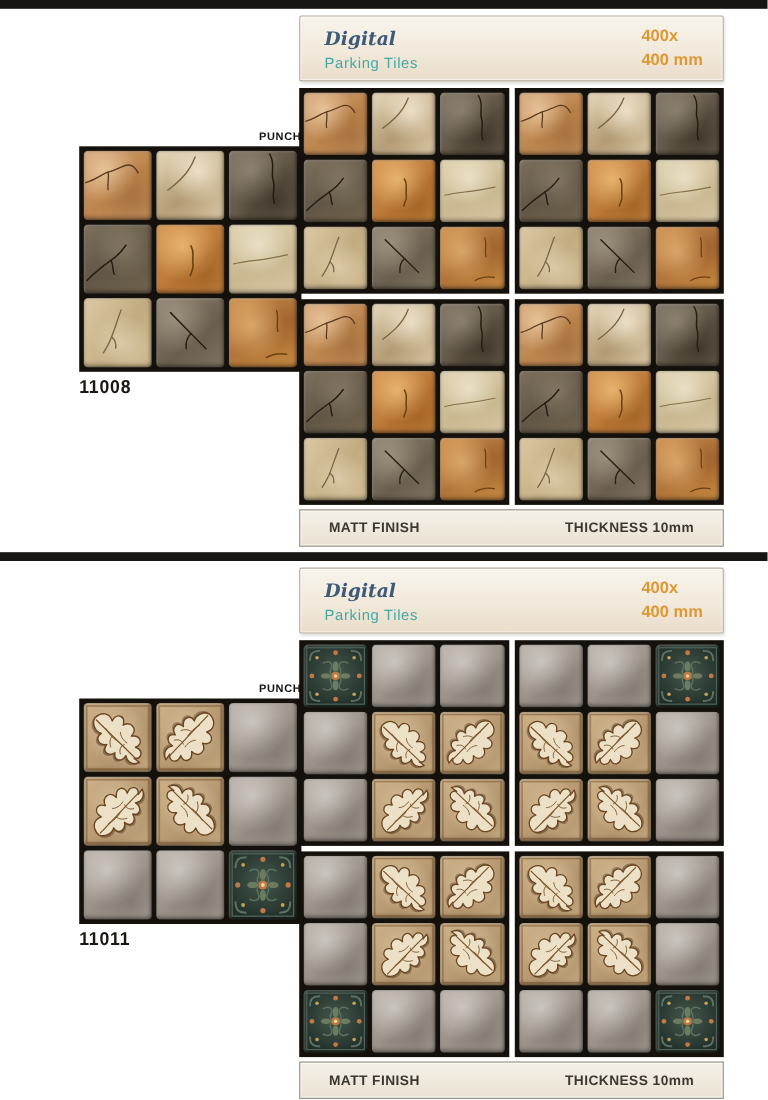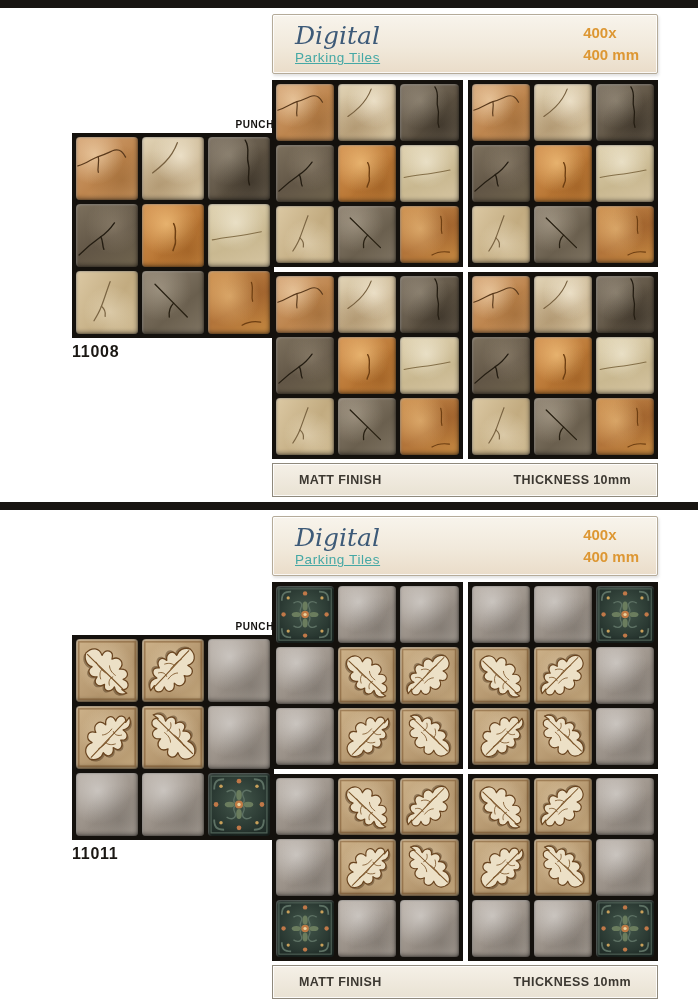--- a/index.html
+++ b/index.html
@@ -20,23 +20,23 @@
   .code{font-size:17px;font-weight:bold;color:#1a1713;margin-top:4px;letter-spacing:.8px;
         transform:scaleX(.94);transform-origin:left;}
   .swatch-grid{width:202px;height:205px;box-sizing:border-box;}
 
   
   .panel{position:absolute;left:272px;top:0;width:386px;}
   .hdr{box-sizing:border-box;height:60px;border:1px solid #b5ab99;border-radius:2px;
        background:linear-gradient(180deg,#f8f4ec 0%,#f1e9db 55%,#eadcc9 100%);
        box-shadow:inset 0 0 0 1px rgba(255,255,255,.8),1px 2px 3px rgba(0,0,0,.12);
        display:flex;justify-content:space-between;align-items:center;padding:0 18px 0 22px;}
-  .brand{font-family:"DejaVu Serif",serif;font-style:italic;font-weight:normal;
-         font-size:25px;line-height:26px;}
-  .subtitle{font-size:13.5px;letter-spacing:.6px;margin-top:1px;text-decoration:underline;}
+  .brand{font-family:"DejaVu Serif",serif;font-style:italic;font-weight:bold;
+         font-size:17px;line-height:26px;}
+  .subtitle{font-size:13.5px;letter-spacing:.6px;margin-top:1px;}
   .hdr-right{font-weight:bold;font-size:15px;line-height:1.45;}
 
   .big-grid{margin-top:6px;height:379px;display:grid;grid-template-columns:1fr 1fr;
             grid-template-rows:1fr 1fr;gap:5px;}
   .grout{background:#14110d;display:grid;grid-template-columns:repeat(3,1fr);
          grid-template-rows:repeat(3,1fr);gap:4px;padding:4px;box-sizing:border-box;}
 
   .ftr{box-sizing:border-box;margin-top:4px;height:26px;border:1px solid #8f897c;
        background:linear-gradient(180deg,#f5f0e7,#e9e2d3);
        box-shadow:inset 0 0 0 1px rgba(255,255,255,.85);

